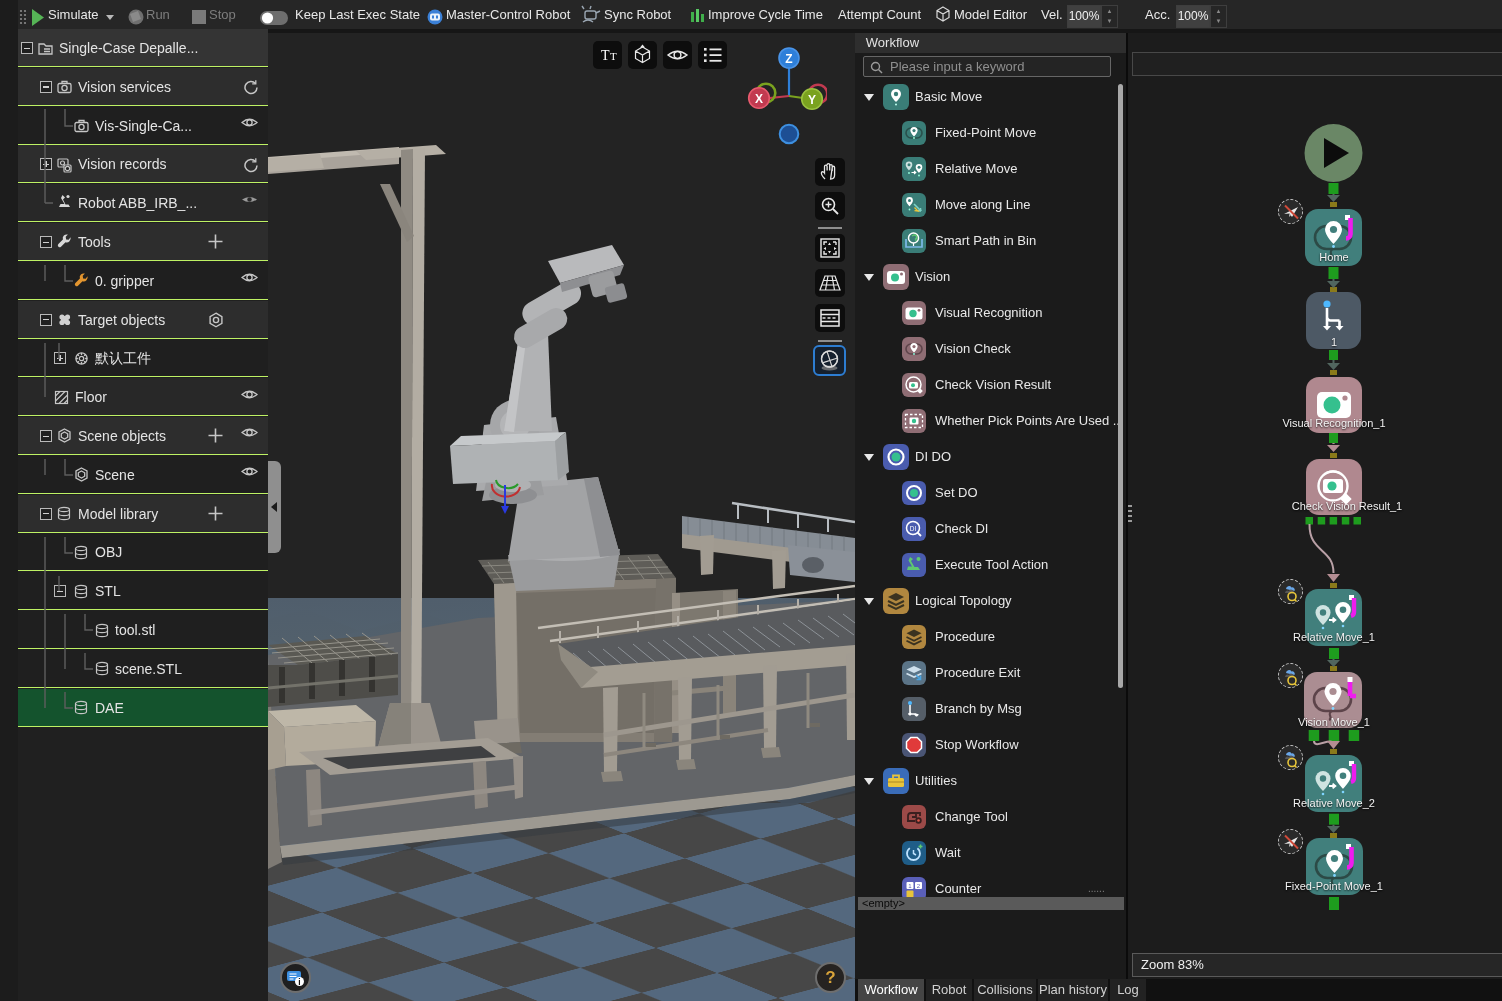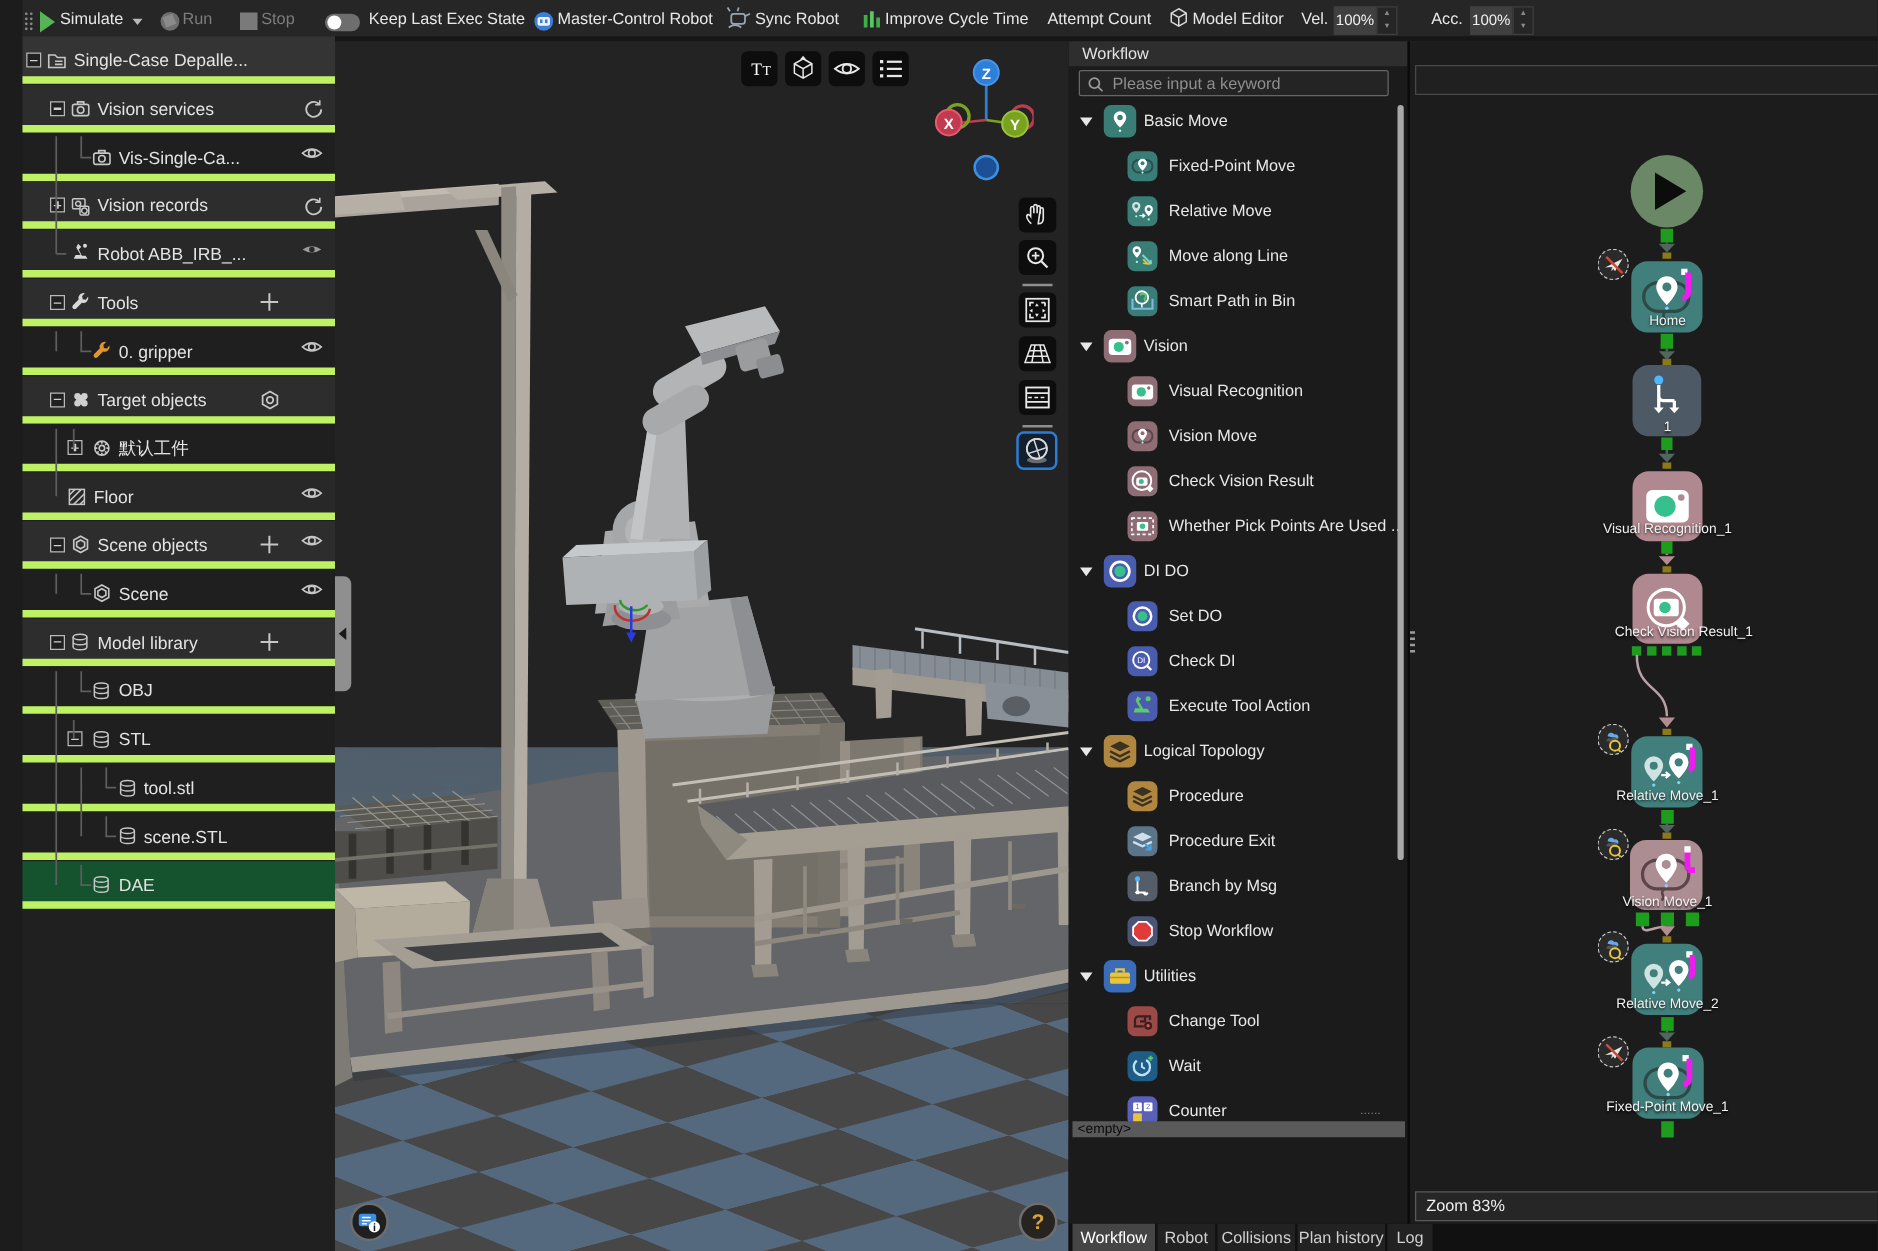--- a/index.html
+++ b/index.html
@@ -15,21 +15,21 @@
 .dim { color:#7d7d7d; }
 .spin { position:absolute; top:5px; height:23px; width:34px; background:#404040;
   border:1px solid #3e3e3e; color:#f0f0f0; font-size:12px; text-align:center; line-height:21px; }
 .spin .btns { position:absolute; right:-18px; top:-1px; width:17px; height:23px;
   background:#262626; border:1px solid #3e3e3e; }
 .spin .btns div { height:10px; font-size:6px; color:#8a8a8a; line-height:10px; }
 
 
 #lpanel { position:absolute; left:0; top:29px; width:250px; height:972px; background:#202020; }
 .trow { position:absolute; left:0; width:250px; height:38px; color:#e4e4e4; font-size:14px;
-  border-bottom:6px solid #bef264; }
+  border-bottom:1px solid #bef264; }
 .trow .lbl { position:absolute; top:0; height:38px; line-height:38px; white-space:nowrap; }
 .exp { position:absolute; top:13px; width:12px; height:12px; border:1px solid #b9b9b9;
   background:#202020; }
 .exp:before { content:""; position:absolute; left:2px; top:4.5px; width:6px; height:1.4px; background:#cfcfcf; }
 .exp.plus:after { content:""; position:absolute; left:4.3px; top:2px; width:1.4px; height:6px; background:#cfcfcf; }
 
 
 #vp { position:absolute; left:250px; top:33px; width:587px; height:968px; background:#232323; overflow:hidden; }
 .vbtn { position:absolute; width:29px; height:28px; background:#0d0d0d; border-radius:5px; }
 .vbtn svg { position:absolute; left:0; top:0; }
@@ -628,21 +628,21 @@
             </svg></div>
           <div class="tx" style="left:80px">Visual Recognition</div>
         </div>
       <div class="wfrow" style="top:298px">
           <div class="ic" style="left:47px;top:6px;width:24px;height:24px;background:#8f6d74"><svg width="24" height="24">
               <rect x="4" y="7" width="16" height="10" rx="5" fill="none" stroke="#5d444a" stroke-width="1.6"></rect>
               <path d="M12 6 a3.6 3.6 0 0 1 3.6 3.6 c0 2.6 -3.6 6 -3.6 6 s-3.6 -3.4 -3.6 -6 A3.6 3.6 0 0 1 12 6 z" fill="#fff"></path>
               <circle cx="12" cy="9.6" r="1.6" fill="#8f6d74"></circle>
               <circle cx="12" cy="17" r=".9" fill="#8fd"></circle>
             </svg></div>
-          <div class="tx" style="left:80px">Vision Move</div>
+          <div class="tx" style="left:80px">Vision Check</div>
         </div>
       <div class="wfrow" style="top:334px">
           <div class="ic" style="left:47px;top:6px;width:24px;height:24px;background:#8f6d74"><svg width="24" height="24">
               <circle cx="11.5" cy="11.5" r="7.5" stroke="#fff" stroke-width="1.5" fill="none"></circle>
               <rect x="7" y="9" width="9" height="6.5" rx="1.5" fill="#fff"></rect>
               <circle cx="11" cy="12.2" r="2" fill="#35c08e"></circle>
               <rect x="16" y="16" width="4" height="4" fill="#fff" transform="rotate(45 18 18)"></rect>
             </svg></div>
           <div class="tx" style="left:80px">Check Vision Result</div>
         </div>

